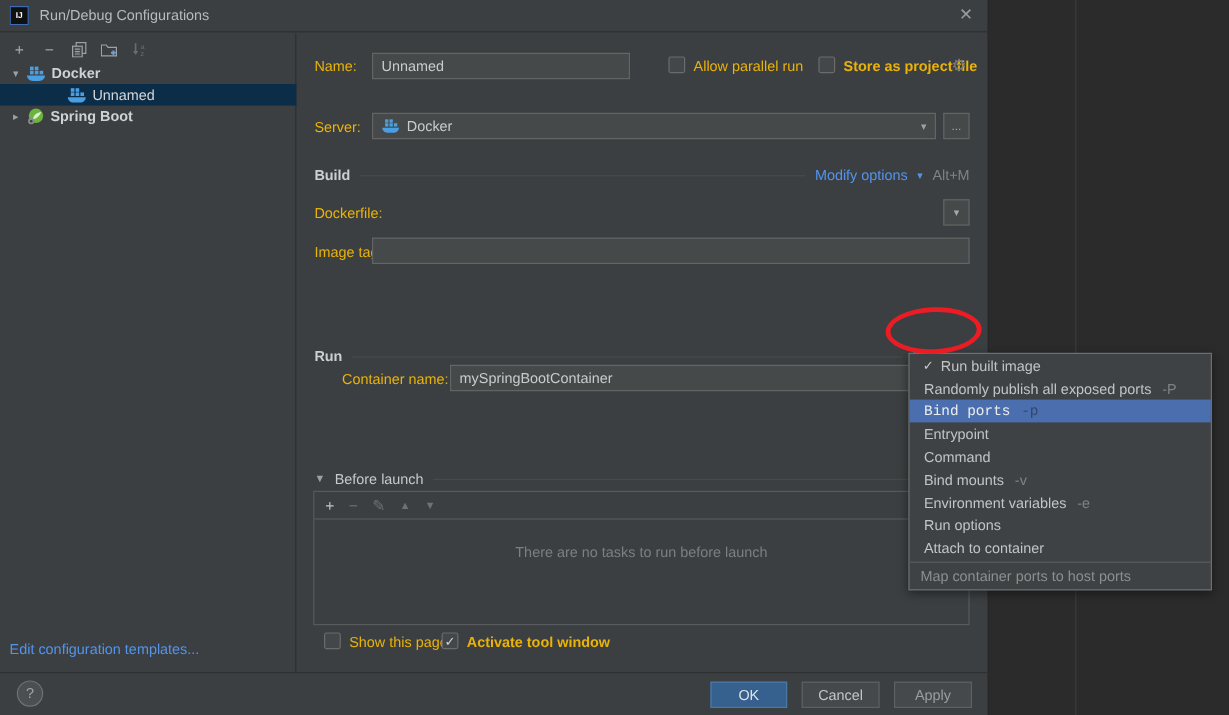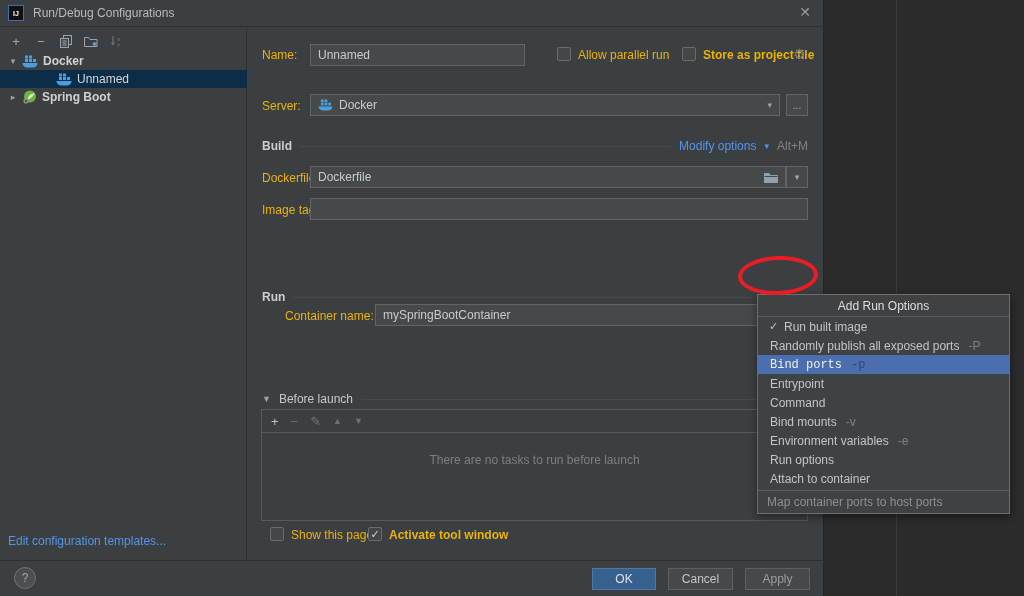--- a/index.html
+++ b/index.html
@@ -180,29 +180,20 @@
 
     <div class="sect" style="left:262px; top:139px; width:546px;">
       <span class="name">Build</span>
       <span class="rule"></span>
       <span class="link">Modify options</span>
       <span class="chev">▾</span>
       <span class="shortcut-dim">Alt+M</span>
     </div>
 
     <span class="lbl" style="left:262px; top:171px;">Dockerfile:</span>
-    <div class="combo" style="left:310px; top:166px; width:476px;">
-      <span>Dockerfile</span>
-      <span class="arr">
-        <svg width="14" height="11" viewBox="0 0 14 11">
-            <path d="M0.5 1.5 h4.5 l1.5 2 h7 v7 h-13 z" fill="#8fa2ad" stroke="#8fa2ad"></path>
-            <path d="M0.5 4.5 h13" stroke="#45494a"></path>
-          </svg>
-      </span>
-    </div>
     <div class="sq-btn" style="left:786px; top:166px; font-size:9px;">▾</div>
 
     <span class="lbl" style="left:262px; top:203px;">Image tag:</span>
     <input class="input" style="left: 310px; top: 198px; width: 498px;" readonly="" value="">
 
     <div class="sect" style="left:262px; top:271px; width:546px;margin-top:19px;">
       <span class="name">Run</span>
       <span class="rule"></span>
       <span class="link">Modify</span>
       <span class="chev">▾</span>
@@ -236,21 +227,20 @@
 
     <div class="abs" id="footer">
       <div class="help-btn">?</div>
       <div class="btn primary" style="left:592px; width:64px;">OK</div>
       <div class="btn" style="left:668px; width:65px;">Cancel</div>
       <div class="btn dimtext" style="left:745px; width:65px;">Apply</div>
     </div>
   </div>
 
   <div class="abs" id="menu">
-    <div class="menu-header">Add Run Options</div>
     <div class="mi">
       <span class="mi-check">✓</span>
       <span class="mi-label" style="margin-left:0;">Run built image</span>
     </div>
     <div class="mi">
       <span class="mi-label">Randomly publish all exposed ports</span>
       <span class="mi-short">-P</span>
     </div>
     <div class="mi sel">
       <span class="mi-label">Bind ports</span>

